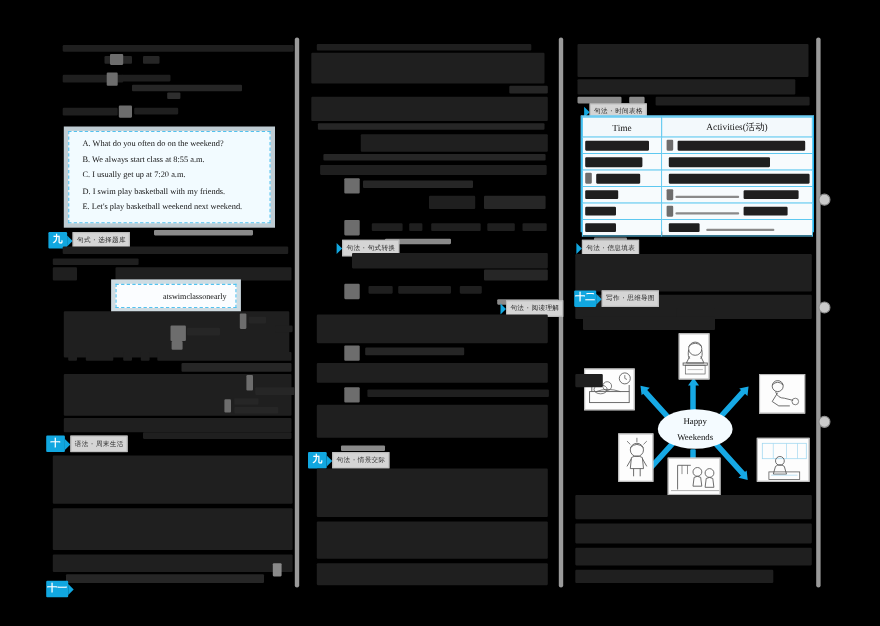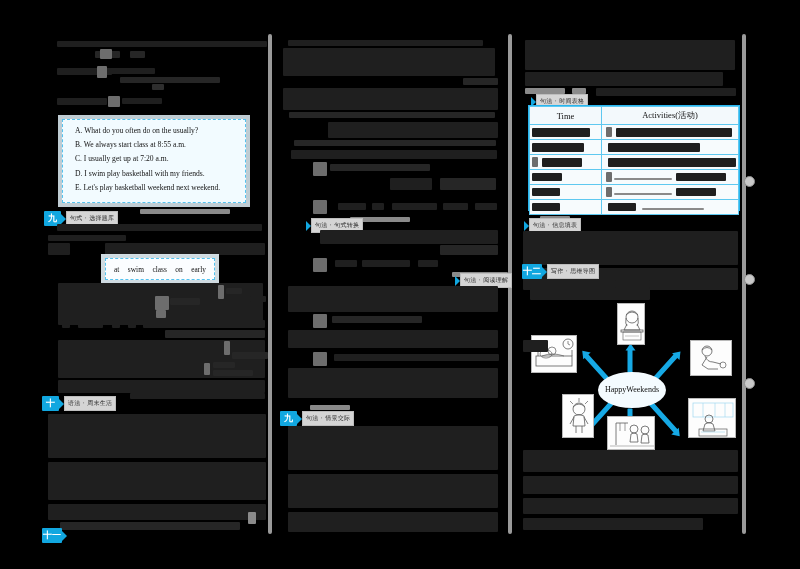--- a/index.html
+++ b/index.html
@@ -33,39 +33,39 @@
   .choice-panel{position:absolute;background:#f2fbff;
     border:1px dashed #53c2ef;box-shadow:0 0 0 4px rgba(225,240,248,.85);
     padding:7px 12px;box-sizing:border-box;}
   .choice-panel .opt{font-size:7.6px;color:#121212;line-height:1;margin:0 0 6.6px 0;
     white-space:nowrap;font-family:"Liberation Serif",serif;}
   .choice-panel .opt:last-child{margin-bottom:0;}
 
   
   .wordbank{position:absolute;background:#fbfdff;border:1px dashed #53c2ef;
     box-shadow:0 0 0 4px rgba(230,243,250,.9);
-    display:flex;align-items:center;justify-content:space-between;
+    display:flex;align-items:center;justify-content:flex-end;
     box-sizing:border-box;padding:0 8px;}
   .wordbank span{font-size:7.4px;color:#101010;font-family:"Liberation Serif",serif;}
 
   
   .sched{position:absolute;border:1.6px solid #29b6ef;background:#f4fafd;
     box-sizing:border-box;}
   .sched table{border-collapse:collapse;width:100%;height:100%;table-layout:fixed;}
   .sched th,.sched td{border:1px solid #5ec8f0;padding:0;vertical-align:middle;}
   .sched th{background:#f3f9fc;font-weight:normal;font-size:8.5px;color:#101010;
     height:17px;font-family:"Liberation Serif",serif;}
   .sched col.c1{width:72px;}
   .sched td{height:14px;position:relative;background:#f7fbfd;}
   .cellmask{position:absolute;border-radius:1px;}
 
   
   .mindmap{position:absolute;}
   .mm-center{position:absolute;background:#f4fbff;border-radius:50%/50%;
-    display:flex;flex-direction:row;align-items:center;justify-content:center;
+    display:flex;flex-direction:column;align-items:center;justify-content:center;
     font-size:8px;color:#0d0d0d;line-height:1.9;font-family:"Liberation Serif",serif;}
   .mm-card{position:absolute;background:#fdfdfd;border:1px solid #b9b9b9;
     box-sizing:border-box;overflow:hidden;}
   .mm-arrow{position:absolute;background:#16a9e5;transform-origin:0 50%;height:5px;
     border-radius:1px;}
   .mm-arrow::after{content:"";position:absolute;right:-5px;top:-2.5px;
     width:0;height:0;border-left:7px solid #16a9e5;
     border-top:5px solid transparent;border-bottom:5px solid transparent;}
 
   
@@ -88,21 +88,21 @@
   <div class="rd" style="left:57px;top:68px;width:55px;height:7px;"></div>
   <div class="rd lt2" style="left:97px;top:66px;width:10px;height:12px;"></div>
   <div class="rd" style="left:110px;top:68px;width:45px;height:6px;"></div>
   <div class="rd d2" style="left:120px;top:77px;width:100px;height:6px;"></div>
   <div class="rd d3" style="left:152px;top:84px;width:12px;height:6px;"></div>
   <div class="rd" style="left:57px;top:98px;width:50px;height:7px;"></div>
   <div class="rd lt2" style="left:108px;top:96px;width:12px;height:11px;"></div>
   <div class="rd" style="left:122px;top:98px;width:40px;height:6px;"></div>
 
   <div class="choice-panel" style="left:62px;top:119px;width:184px;height:84px;">
-    <div class="opt">A. What do you often do on the usually?</div>
+    <div class="opt">A. What do you often do on the weekend?</div>
     <div class="opt">B. We always start class at 8:55 a.m.</div>
     <div class="opt">C. I usually get up at 7:20 a.m.</div>
     <div class="opt">D. I swim play basketball with my friends.</div>
     <div class="opt">E. Let's play basketball weekend next weekend.</div>
   </div>
 
   <div class="rd lt" style="left:140px;top:209px;width:90px;height:5px;"></div>
 
   <div class="badge" style="left:44px;top:211px;">
     <span class="num">九</span>

